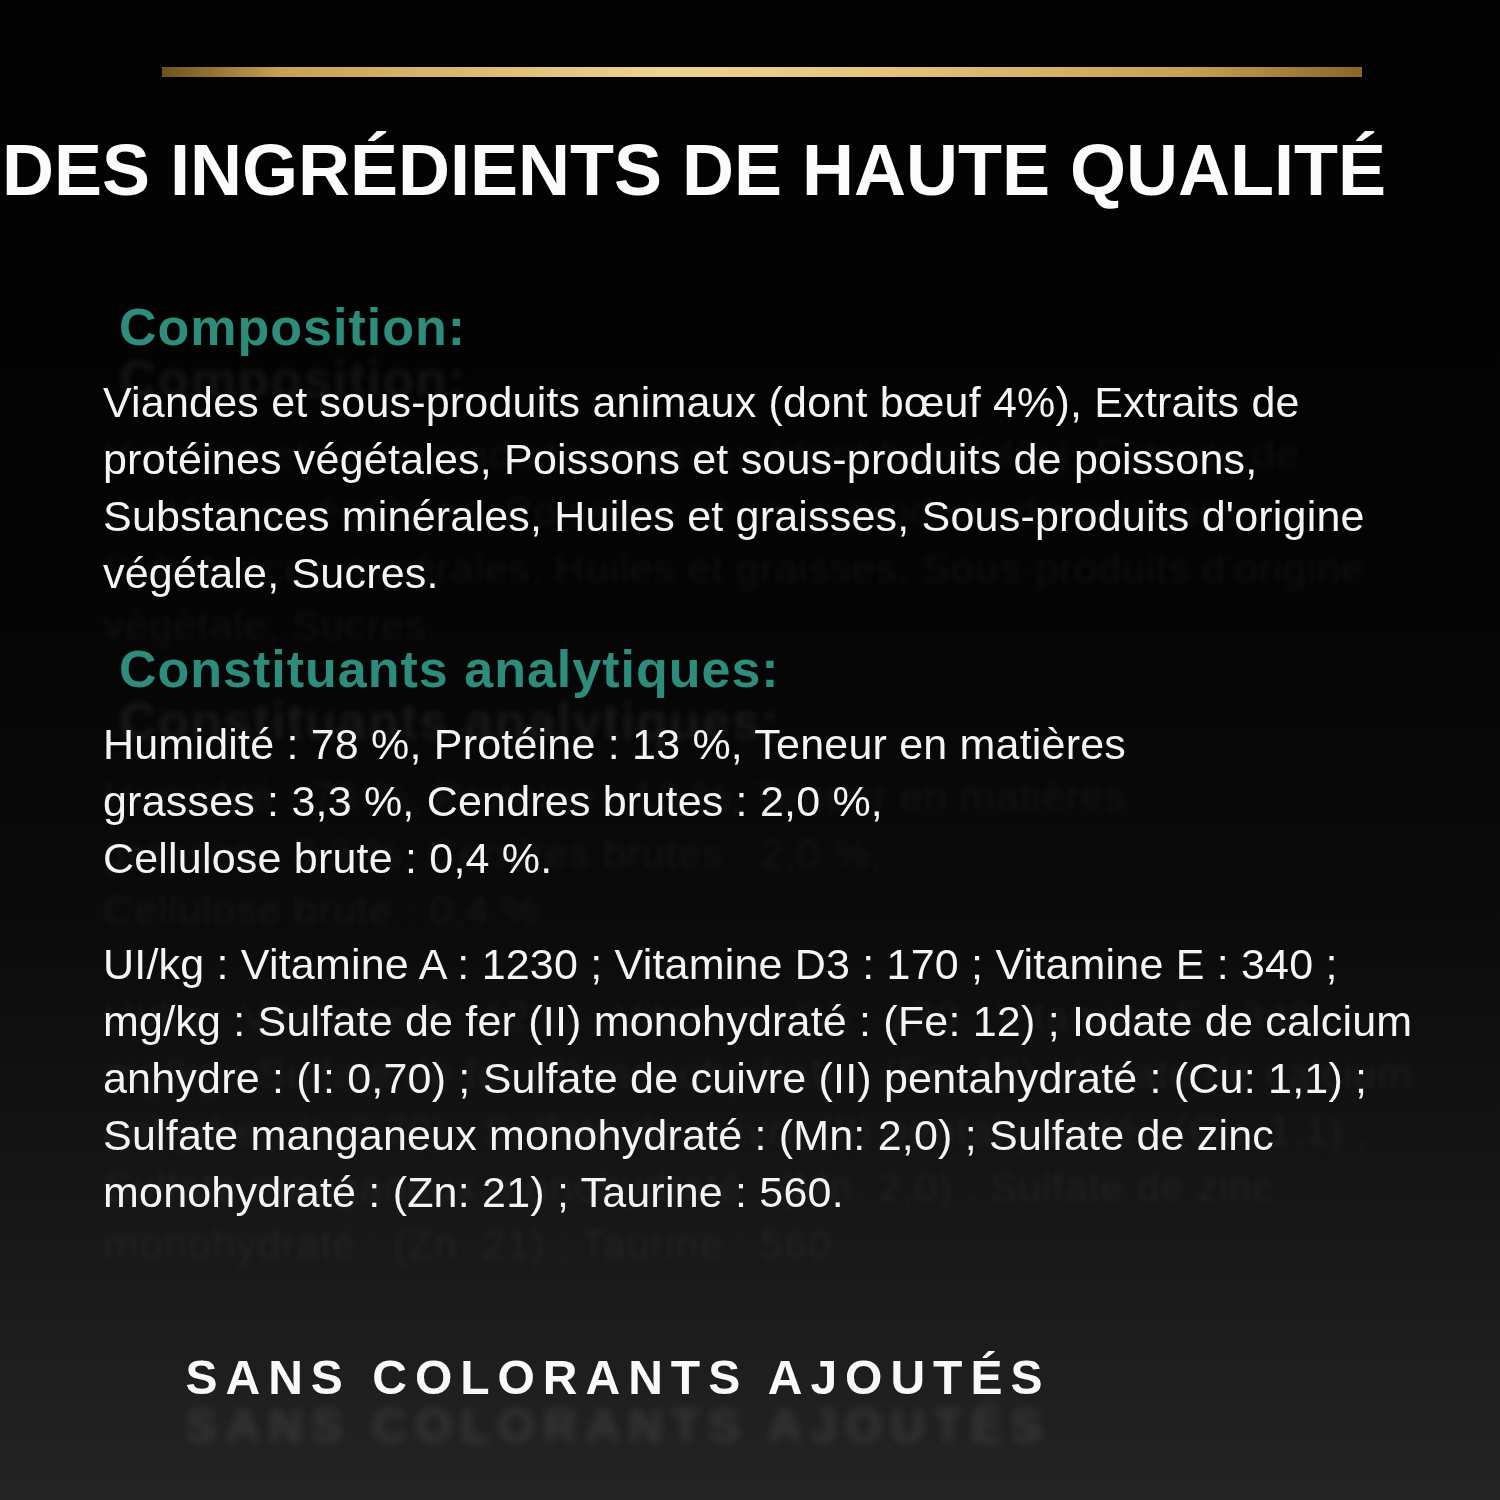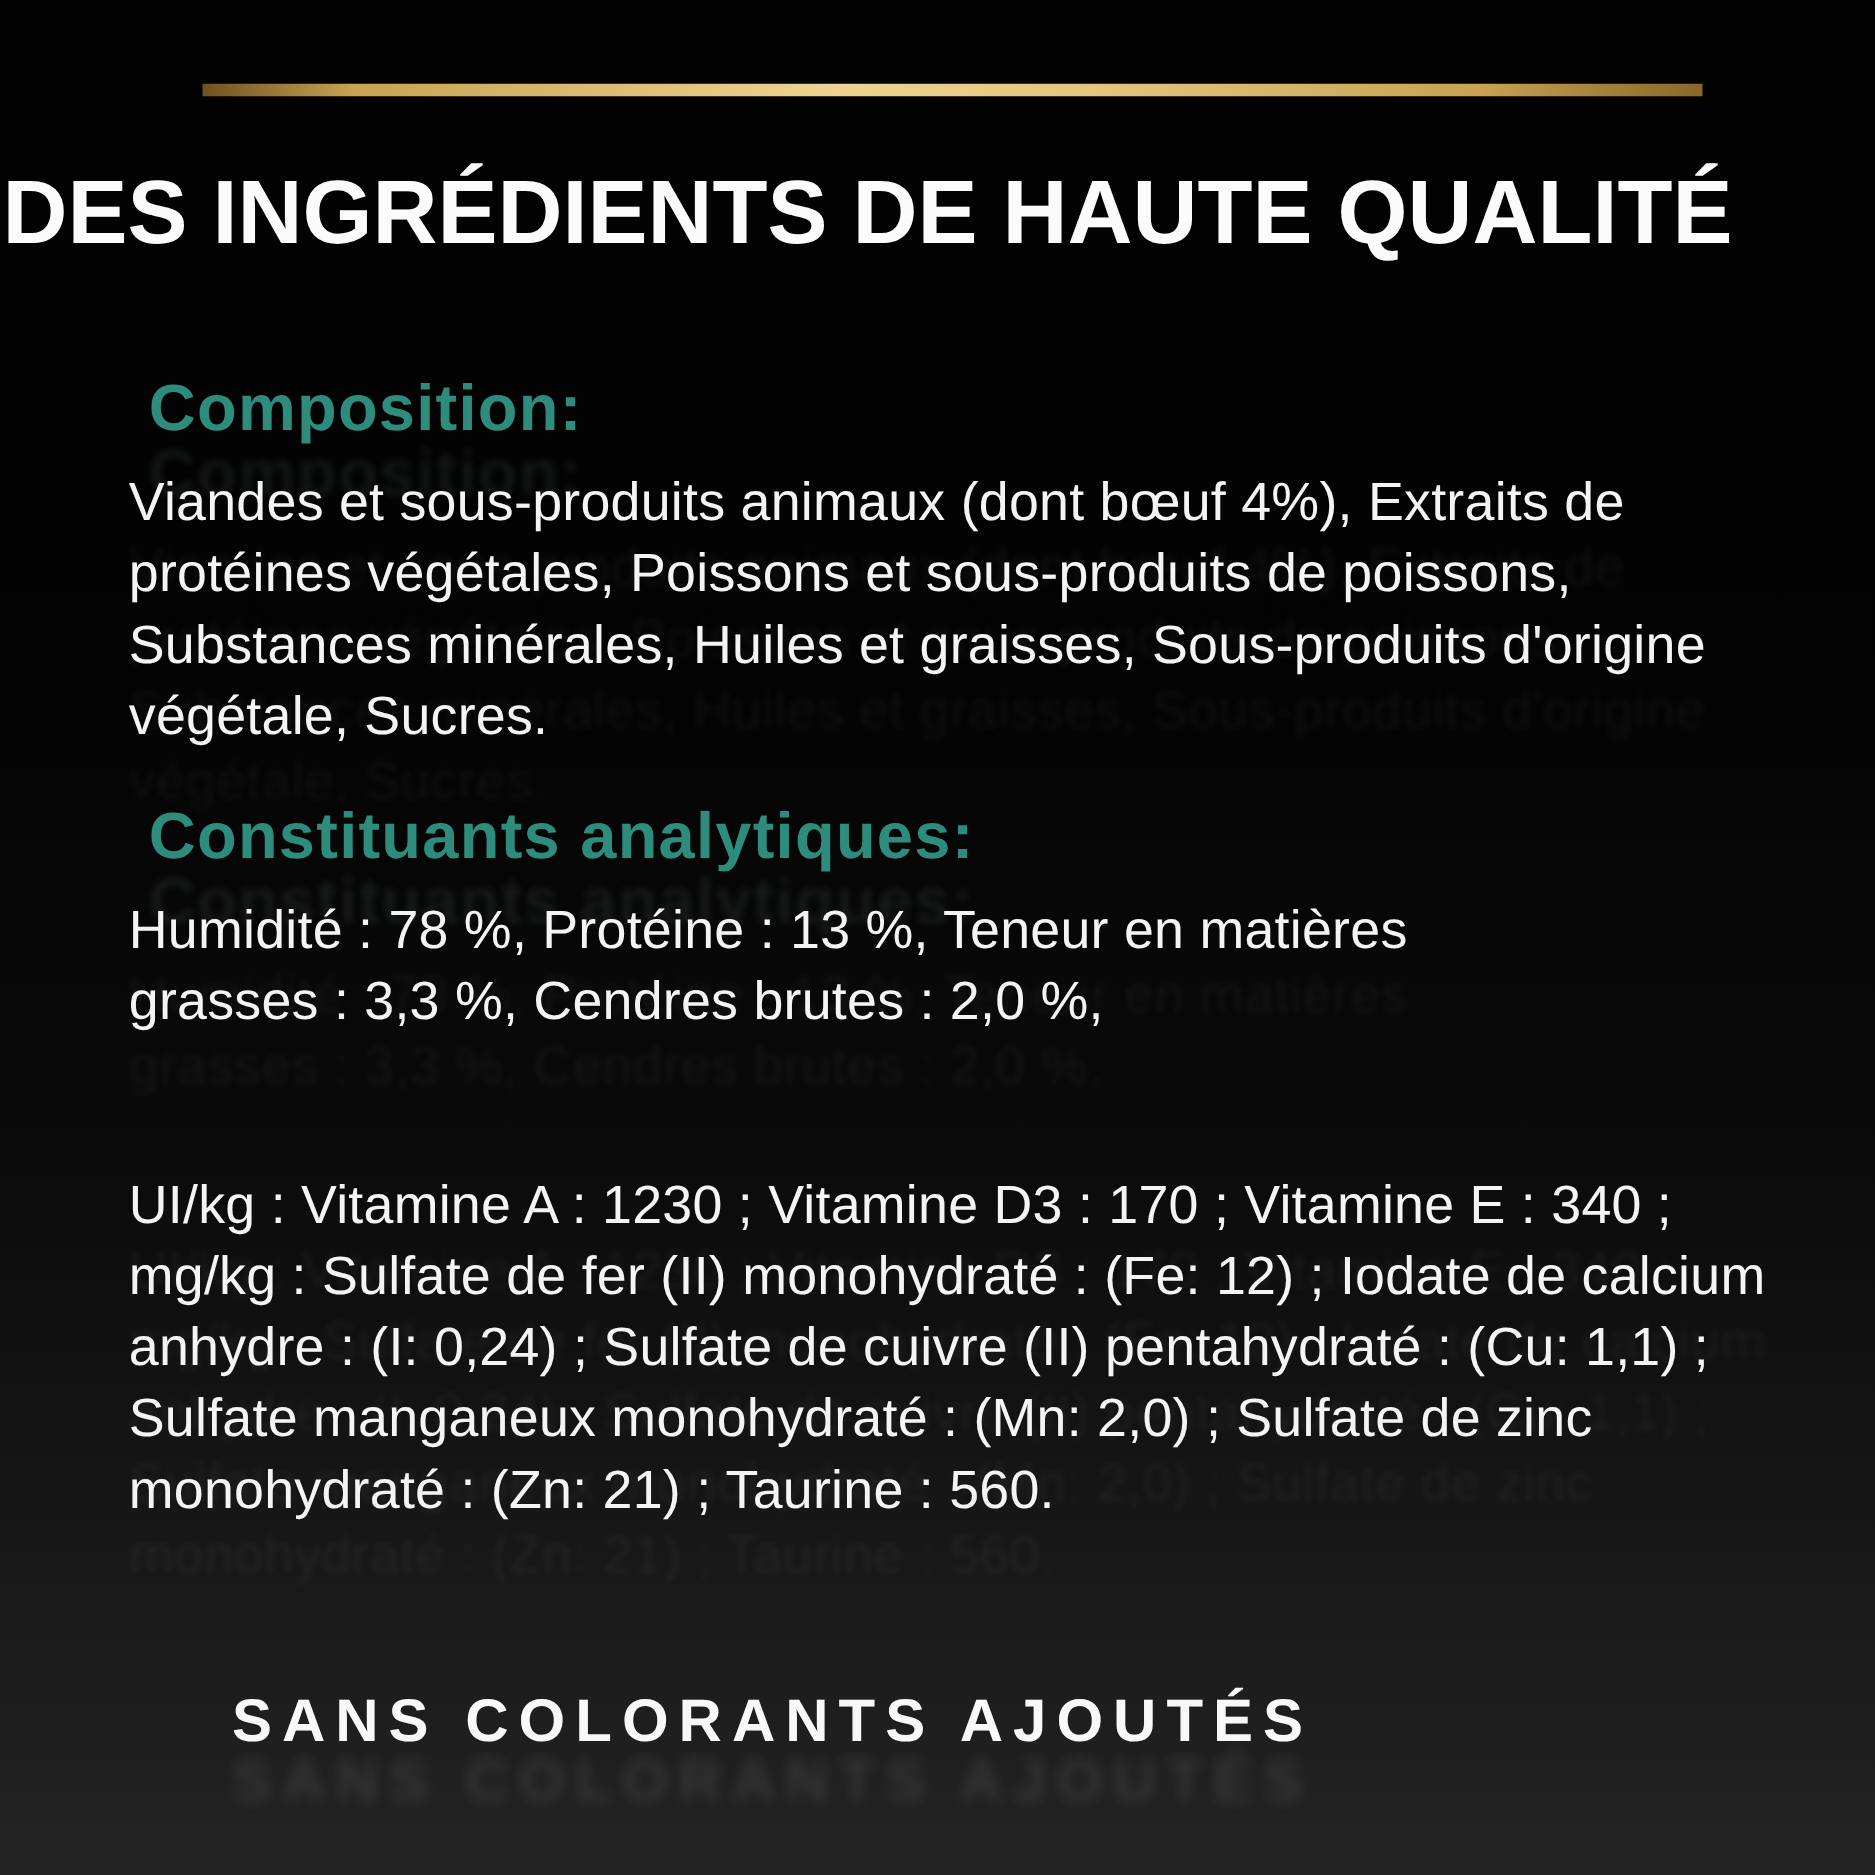--- a/index.html
+++ b/index.html
@@ -114,28 +114,29 @@
       <div class="body-line">Substances minérales, Huiles et graisses, Sous-produits d'origine</div>
       <div class="body-line">végétale, Sucres.</div>
     </div>
   </section>
 
   <section class="section sec-constituents">
     <h2>Constituants analytiques:</h2>
     <div>
       <div class="body-line">Humidité : 78 %, Protéine : 13 %, Teneur en matières</div>
       <div class="body-line">grasses : 3,3 %, Cendres brutes : 2,0 %,</div>
+      <div class="body-line">Cellulose brute : 0,4 %.</div>
     </div>
   </section>
 
   <section class="section sec-additives">
     <div>
       <div class="body-line">UI/kg : Vitamine A : 1230 ; Vitamine D3 : 170 ; Vitamine E : 340 ;</div>
       <div class="body-line">mg/kg : Sulfate de fer (II) monohydraté : (Fe: 12) ; Iodate de calcium</div>
-      <div class="body-line">anhydre : (I: 0,24) ; Sulfate de cuivre (II) pentahydraté : (Cu: 1,1) ;</div>
+      <div class="body-line">anhydre : (I: 0,70) ; Sulfate de cuivre (II) pentahydraté : (Cu: 1,1) ;</div>
       <div class="body-line">Sulfate manganeux monohydraté : (Mn: 2,0) ; Sulfate de zinc</div>
       <div class="body-line">monohydraté : (Zn: 21) ; Taurine : 560.</div>
     </div>
   </section>
 
   <div class="footer-claim">SANS COLORANTS AJOUTÉS</div>
 
 </div>
 
 </body></html>

